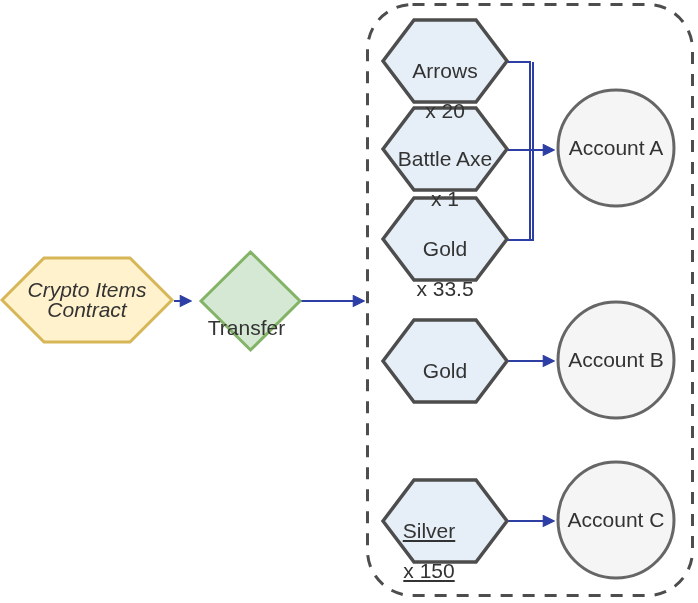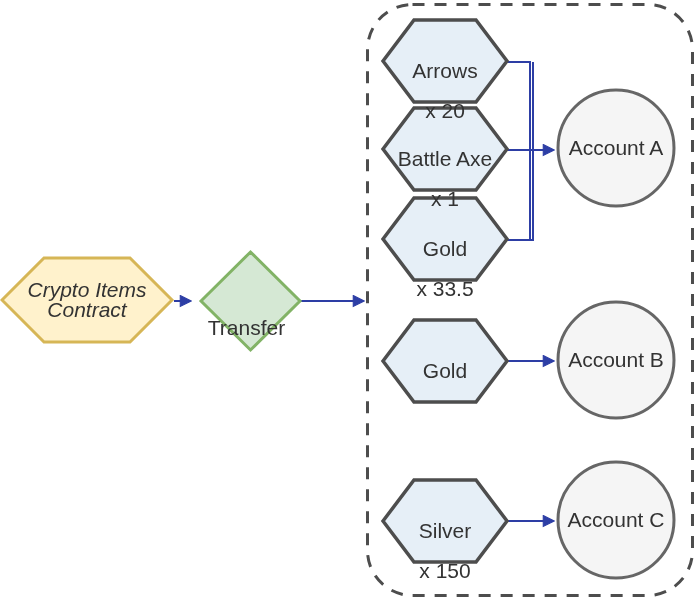--- a/index.html
+++ b/index.html
@@ -79,21 +79,21 @@
 
   <div class="label" style="left:390px;top:219px;width:110px;">
     <span>Gold</span>
     <span>x 33.5</span>
   </div>
 
   <div class="label" style="left:390px;top:341px;width:110px;">
     <span>Gold</span>
   </div>
 
-  <div class="label" style="left:390px;top:501px;width:110px;">
+  <div class="label" style="left:374px;top:501px;width:110px;text-decoration:underline;">
     <span>Silver</span>
     <span>x 150</span>
   </div>
 
   <div class="label" style="left:556px;top:138px;width:120px;">Account A</div>
 
   <div class="label" style="left:556px;top:510px;width:120px;">Account C</div>
 
   <div class="label" style="left:556px;top:350px;width:120px;">Account B</div>
 

